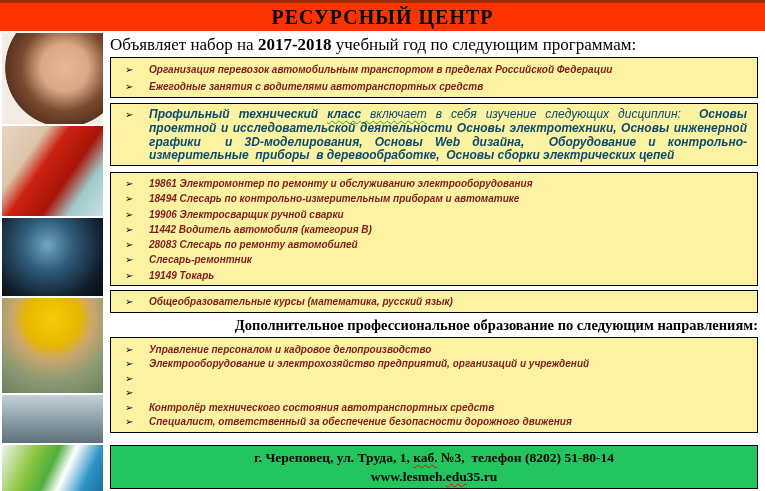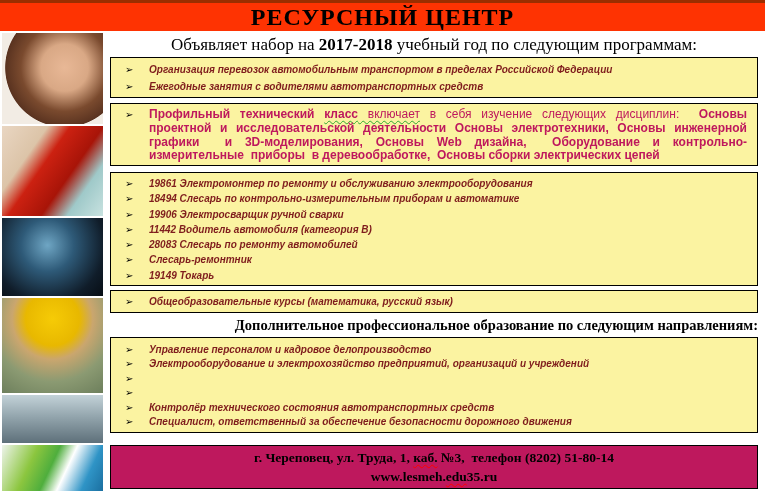--- a/index.html
+++ b/index.html
@@ -9,41 +9,41 @@
     font-family:"Liberation Sans","DejaVu Sans",sans-serif;
   }
   
   .header-bar{
     position:absolute;left:0;top:0;width:765px;height:28px;
     background:#fe3302;border-top:3px solid #9b2e00;
     display:flex;align-items:center;justify-content:center;
   }
   .header-bar h1{
     margin:0;font-family:"Liberation Serif","DejaVu Serif",serif;
-    font-size:24px;font-weight:bold;color:#000;letter-spacing:1px;
+    font-size:20px;font-weight:bold;color:#000;letter-spacing:1px;
   }
   
   .photo{position:absolute;left:2px;width:101px;}
   .ph1{top:33px;height:91px;background:
       radial-gradient(circle at 62% 38%, #e8b896 0%, #d9a885 28%, #7a4a2e 52%, #5a3320 70%, #f2ece4 71%);}
   .ph2{top:126px;height:90px;background:
       linear-gradient(125deg,#e9d6c2 0%,#dcc4a8 28%,#cc2111 42%,#a81408 62%,#9fc9c9 78%,#c8e2e0 100%);}
   .ph3{top:218px;height:78px;background:
       radial-gradient(circle at 45% 35%, #6fa6c4 0%, #2e5a78 35%, #101d2a 75%, #070d14 100%);}
   .ph4{top:298px;height:95px;background:
       radial-gradient(circle at 50% 22%, #f6cb06 0%, #e8b800 30%, #caa66e 45%, #8b9a72 70%, #6d7f5c 100%);}
   .ph5{top:395px;height:48px;background:
       linear-gradient(180deg,#c3d2d8 0%,#93a5ad 45%,#5e707a 100%);}
   .ph6{top:445px;height:46px;background:
       linear-gradient(115deg,#eef4ec 0%,#8cc63f 30%,#4fae3d 48%,#ffffff 62%,#2f94c6 82%,#1b6fa0 100%);}
   
   .subtitle{
     position:absolute;left:110px;top:33px;width:648px;height:23px;
     font-family:"Liberation Serif","DejaVu Serif",serif;font-size:17px;
-    color:#000;text-align:center;line-height:23px;white-space:nowrap;
+    color:#000;line-height:23px;white-space:nowrap;
   }
   .subtitle .b{font-weight:bold;}
   .ybox{
     position:absolute;left:110px;width:648px;box-sizing:border-box;
     background:#fbf3a1;border:1px solid #000;
     padding:3px 10px 2px 10px;
   }
   .box1{top:57px;height:41px;}
   .box2{top:103px;height:63px;padding-top:4px;}
   .box3{top:172px;height:114px;}
@@ -56,34 +56,34 @@
   .box5 .row{line-height:14.4px;}
   .blt{
     flex:0 0 24px;padding-left:4px;font-style:normal;font-weight:normal;
     font-size:10px;color:#000;
   }
   .itm{
     flex:1;font-size:10px;font-weight:bold;font-style:italic;color:#7f1d1d;
     white-space:nowrap;
   }
   .box2 .para{
-    flex:1;font-size:12px;color:#be185d;
+    flex:1;font-size:12px;font-style:italic;color:#0c4a6e;
     line-height:13.8px;text-align:justify;white-space:pre-wrap;
   }
   .para .b{font-weight:bold;}
   .wg{text-decoration:underline wavy #2faa2f;text-decoration-thickness:1px;text-underline-offset:2px;}
   .wr{text-decoration:underline wavy #ff0000;text-decoration-thickness:1px;text-underline-offset:2px;}
   .dpo-heading{
     position:absolute;left:110px;top:315px;width:648px;height:20px;
     font-family:"Liberation Serif","DejaVu Serif",serif;
     font-size:14.5px;font-weight:bold;color:#000;text-align:right;line-height:20px;
   }
   .footer-box{
     position:absolute;left:110px;top:445px;width:648px;height:44px;
-    box-sizing:border-box;background:#be185d;border:1px solid #000;
+    box-sizing:border-box;background:#22c55e;border:1px solid #000;
     display:flex;flex-direction:column;align-items:center;justify-content:center;
     font-family:"Liberation Serif","DejaVu Serif",serif;
     font-size:13.5px;font-weight:bold;color:#000;
   }
   .footer-box .fline{line-height:19px;white-space:pre;}
 </style>
 </head>
 <body>
 
 <div class="header-bar">

